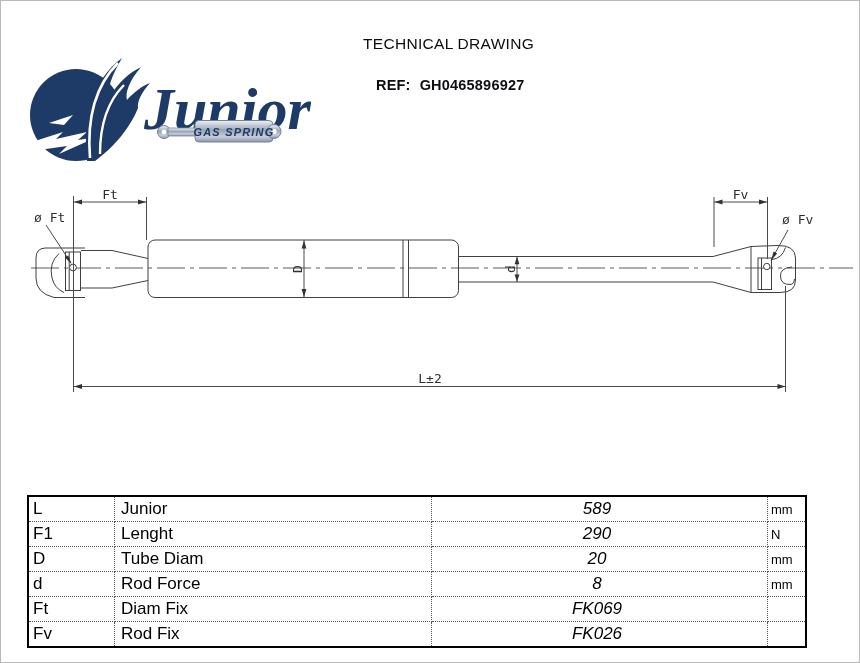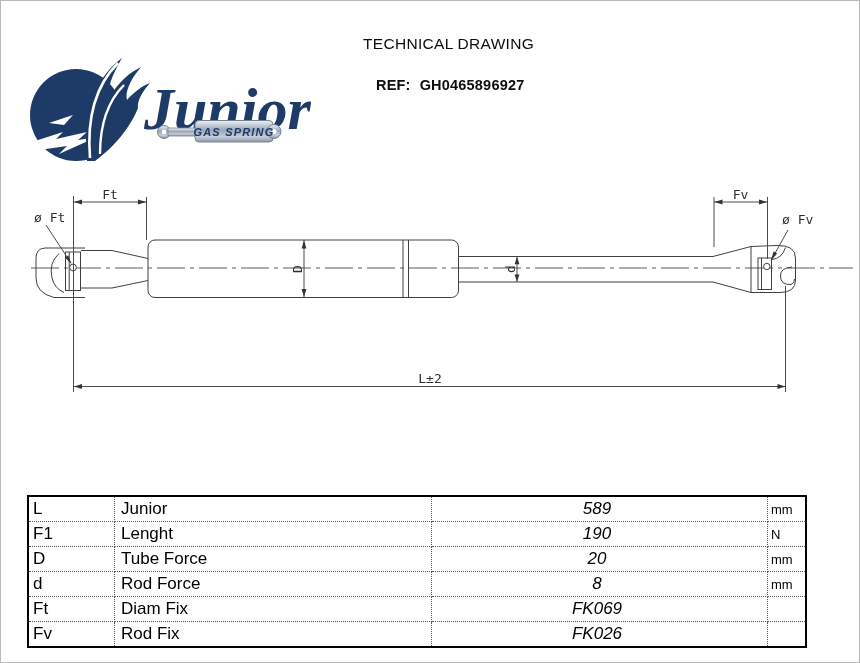--- a/index.html
+++ b/index.html
@@ -169,26 +169,26 @@
     <tbody>
       <tr>
         <td class="c-symbol">L</td>
         <td class="c-label">Junior</td>
         <td class="c-value">589</td>
         <td class="c-unit">mm</td>
       </tr>
       <tr>
         <td class="c-symbol">F1</td>
         <td class="c-label">Lenght</td>
-        <td class="c-value">190</td>
+        <td class="c-value">290</td>
         <td class="c-unit">N</td>
       </tr>
       <tr>
         <td class="c-symbol">D</td>
-        <td class="c-label">Tube Force</td>
+        <td class="c-label">Tube Diam</td>
         <td class="c-value">20</td>
         <td class="c-unit">mm</td>
       </tr>
       <tr>
         <td class="c-symbol">d</td>
         <td class="c-label">Rod Force</td>
         <td class="c-value">8</td>
         <td class="c-unit">mm</td>
       </tr>
       <tr>

